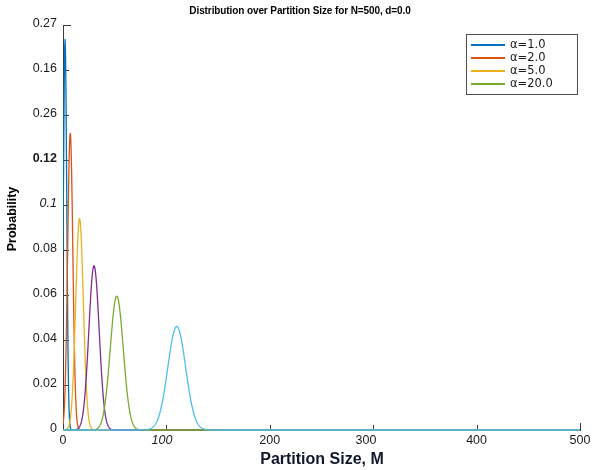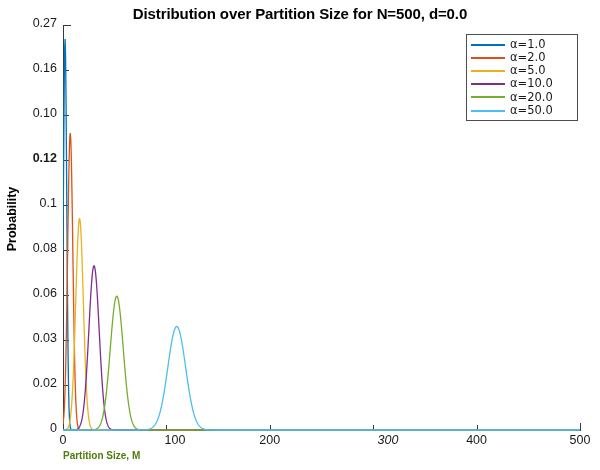--- a/index.html
+++ b/index.html
@@ -1,39 +1,39 @@
 <!DOCTYPE html>
 <html><head>
 <meta charset="utf-8">
 <style>
   html,body{margin:0;padding:0;}
   body{width:600px;height:470px;background:#ffffff;
        font-family:"Liberation Sans",sans-serif;overflow:hidden;}
   #fig{position:relative;width:600px;height:470px;}
 
   #title{position:absolute;left:0;top:5px;width:600px;text-align:center;
-         font-size:15px;font-weight:bold;color:#000;letter-spacing:-0.1px;}
+         font-size:10px;font-weight:bold;color:#000;letter-spacing:-0.1px;}
   #axis-left{position:absolute;left:63px;top:25px;width:1px;height:406px;background:#3a3a3a;}
   #axis-bottom{position:absolute;left:63px;top:430px;width:518px;height:1px;background:#3a3a3a;}
   #cap-top{position:absolute;left:63px;top:25px;width:8px;height:1px;background:#3a3a3a;}
   #cap-right{position:absolute;left:580px;top:423px;width:1px;height:8px;background:#3a3a3a;}
 
   .ytick{position:absolute;left:63px;width:6px;height:1px;background:#3a3a3a;}
   .ytlab{position:absolute;right:0;width:0;text-align:right;font-size:12.5px;color:#1a1a1a;
          white-space:nowrap;}
   .ytlab span{position:absolute;right:6px;top:-9px;}
   .xtick{position:absolute;top:425px;width:1px;height:6px;background:#3a3a3a;}
   .xtlab{position:absolute;top:433px;font-size:12.5px;color:#1a1a1a;
          transform:translateX(-50%);white-space:nowrap;}
 
   #ylabel{position:absolute;left:-188px;top:212px;width:400px;text-align:center;
           font-size:12.5px;font-weight:bold;color:#000;
           transform:rotate(-90deg);transform-origin:center;}
-  #xlabel{position:absolute;left:63px;top:450px;width:518px;
-          font-size:10px;font-weight:bold;color:#4d7c0f;}
+  #xlabel{position:absolute;left:63px;top:450px;width:518px;text-align:center;
+          font-size:16px;font-weight:bold;color:#0f172a;}
 
   #curves{position:absolute;left:63px;top:25px;}
 
   #legend{position:absolute;left:466px;top:34px;width:112px;
           border:1px solid #4d4d4d;background:#fff;padding:3px 4px 3px 4px;
           box-sizing:border-box;}
   .lgrow{display:flex;align-items:center;height:13.2px;}
   .lgline{width:34px;height:2px;margin-right:5px;flex:none;}
   .lgtxt{font-size:11.5px;color:#1a1a1a;font-family:"DejaVu Sans",sans-serif;
          white-space:nowrap;line-height:1;}
@@ -54,60 +54,60 @@
       <div class="ytick" style="top: 430px;"></div>
       <div class="ytlab" style="top: 430px; left: 0px; width: 57px;">
         <span style="right: 0px;">0</span>
       </div>
       <div class="ytick" style="top: 385px;"></div>
       <div class="ytlab" style="top: 385px; left: 0px; width: 57px;">
         <span style="right: 0px;">0.02</span>
       </div>
       <div class="ytick" style="top: 340px;"></div>
       <div class="ytlab" style="top: 340px; left: 0px; width: 57px;">
-        <span style="right: 0px;">0.03</span>
+        <span style="right: 0px;">0.04</span>
       </div>
       <div class="ytick" style="top: 295px;"></div>
       <div class="ytlab" style="top: 295px; left: 0px; width: 57px;">
         <span style="right: 0px;">0.06</span>
       </div>
       <div class="ytick" style="top: 250px;"></div>
       <div class="ytlab" style="top: 250px; left: 0px; width: 57px;">
         <span style="right: 0px; margin-left: 17px;">0.08</span>
       </div>
       <div class="ytick" style="top: 205px;"></div>
       <div class="ytlab" style="top: 205px; left: 0px; width: 57px;">
-        <span style="right: 0px;">0.1</span>
+        <span style="right: 0px; font-style: italic;">0.1</span>
       </div>
       <div class="ytick" style="top: 160px;"></div>
       <div class="ytlab" style="top: 160px; left: 0px; width: 57px;">
         <span style="right: 0px; font-weight: bold;">0.12</span>
       </div>
       <div class="ytick" style="top: 115px;"></div>
       <div class="ytlab" style="top: 115px; left: 0px; width: 57px;">
-        <span style="right: 0px;">0.10</span>
+        <span style="right: 0px;">0.26</span>
       </div>
       <div class="ytick" style="top: 70px;"></div>
       <div class="ytlab" style="top: 70px; left: 0px; width: 57px;">
         <span style="right: 0px;">0.16</span>
       </div>
       <div class="ytick" style="top: 25px;"></div>
       <div class="ytlab" style="top: 25px; left: 0px; width: 57px;">
         <span style="right: 0px;">0.27</span>
       </div>
     </div>
   <div id="ticks-x">
       <div class="xtick" style="left: 63px;"></div>
       <div class="xtlab" style="left: 63px;">0</div>
       <div class="xtick" style="left: 166.4px;"></div>
-      <div class="xtlab" style="left: 175px;">100</div>
+      <div class="xtlab" style="left: 162px; font-style: italic;">100</div>
       <div class="xtick" style="left: 269.8px;"></div>
       <div class="xtlab" style="left: 269.8px;">200</div>
       <div class="xtick" style="left: 373.2px;"></div>
-      <div class="xtlab" style="left: 388px; font-style: italic;">300</div>
+      <div class="xtlab" style="left: 366px;">300</div>
       <div class="xtick" style="left: 476.6px;"></div>
       <div class="xtlab" style="left: 476.6px;">400</div>
       <div class="xtick" style="left: 580px;"></div>
       <div class="xtlab" style="left: 580px;">500</div>
     </div>
 
   <div id="ylabel">Probability</div>
   <div id="xlabel">Partition Size, M</div>
 
   <svg id="curves" width="518" height="406">
@@ -126,26 +126,18 @@
       </div>
       <div class="lgrow">
         <div class="lgline" style="background: rgb(217, 83, 25);"></div>
         <div class="lgtxt">α=2.0</div>
       </div>
       <div class="lgrow">
         <div class="lgline" style="background: rgb(237, 177, 32);"></div>
         <div class="lgtxt">α=5.0</div>
       </div>
       <div class="lgrow">
-        <div class="lgline" style="background: rgb(126, 47, 142);"></div>
-        <div class="lgtxt">α=10.0</div>
-      </div>
-      <div class="lgrow">
         <div class="lgline" style="background: rgb(119, 172, 48);"></div>
         <div class="lgtxt">α=20.0</div>
-      </div>
-      <div class="lgrow">
-        <div class="lgline" style="background: rgb(77, 190, 238);"></div>
-        <div class="lgtxt">α=50.0</div>
       </div>
     </div>
 
 </div>
 
 </body></html>

